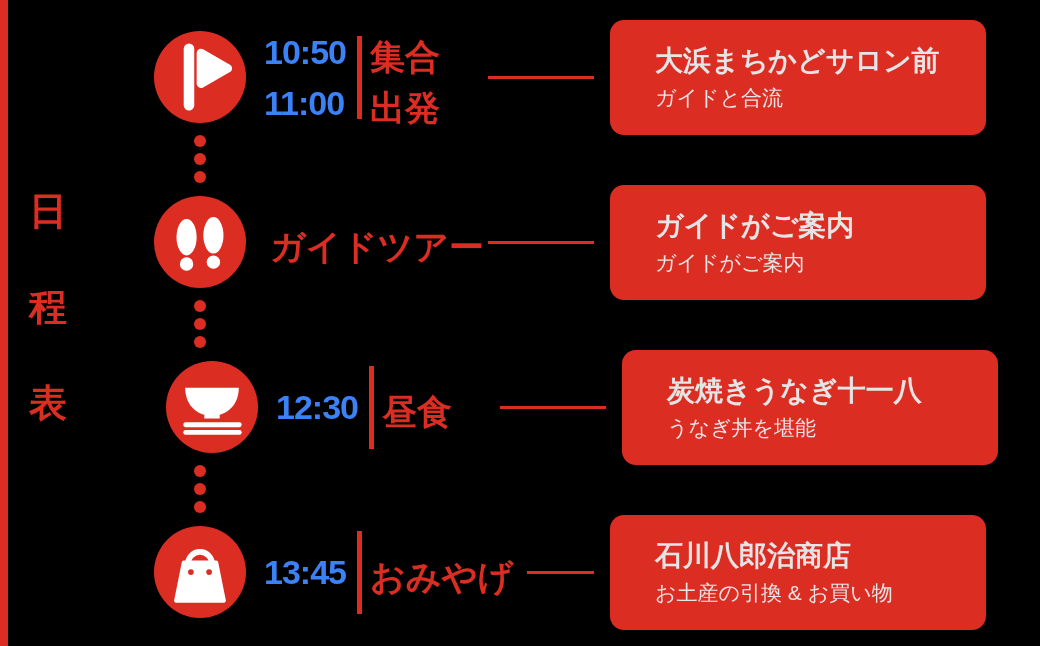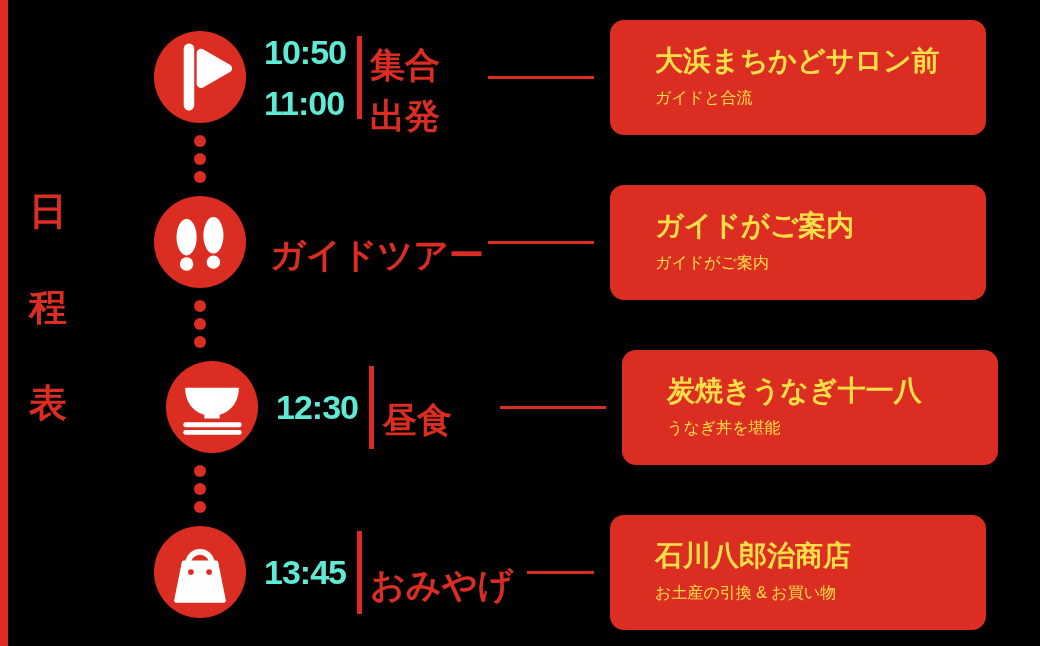--- a/index.html
+++ b/index.html
@@ -15,38 +15,38 @@
   }
   .row{position:absolute;left:0;width:1040px;height:115px;}
   .row-1{top:20px;} .row-2{top:185px;} .row-3{top:350px;margin-left:12px;} .row-4{top:515px;}
   .icon-circle{
     position:absolute;left:154px;top:11px;width:92px;height:92px;border-radius:50%;
     background:#dc2d23;display:flex;align-items:center;justify-content:center;
   }
   .icon-circle svg{width:92px;height:92px;display:block;}
   .time-block{
     position:absolute;left:264px;top:0;height:115px;display:flex;flex-direction:column;
-    justify-content:center;color:#5eead4;font-size:34px;font-weight:bold;line-height:51px;
+    justify-content:center;color:#3b82f6;font-size:34px;font-weight:bold;line-height:51px;
     letter-spacing:-1px;
   }
   .divider{position:absolute;left:357px;top:16px;width:5px;height:83px;background:#dc2d23;}
   .label-block{
-    position:absolute;left:370px;top:12px;height:115px;display:flex;flex-direction:column;
+    position:absolute;left:370px;top:4px;height:115px;display:flex;flex-direction:column;
     justify-content:center;color:#dc2d23;font-size:35px;font-weight:bold;line-height:51px;
   }
   .row-2 .label-block{left:270px;text-align:center;}
   .connector{position:absolute;top:56px;left:488px;width:106px;height:3px;background:#dc2d23;}
   .row-4 .connector{left:527px;width:67px;}
   .card{
     position:absolute;left:610px;top:0;width:376px;height:115px;background:#dc2d23;
     border-radius:14px;display:flex;flex-direction:column;justify-content:center;
-    padding-left:45px;box-sizing:border-box;color:#fde047;
+    padding-left:45px;box-sizing:border-box;color:#e5e5e5;
   }
   .card-title{font-size:28px;font-weight:bold;line-height:30px;margin-bottom:11px;}
-  .card-subtitle{font-size:16px;line-height:22px;}
+  .card-subtitle{font-size:21px;line-height:22px;}
   .dots{position:absolute;left:194px;display:flex;flex-direction:column;gap:6px;}
   .dots span{width:12px;height:12px;border-radius:50%;background:#dc2d23;display:block;}
   .dots-1{top:135px;} .dots-2{top:300px;} .dots-3{top:465px;}
 </style>
 </head>
 <body>
 
 <div class="accent-bar"></div>
 
 <div class="vertical-title">

